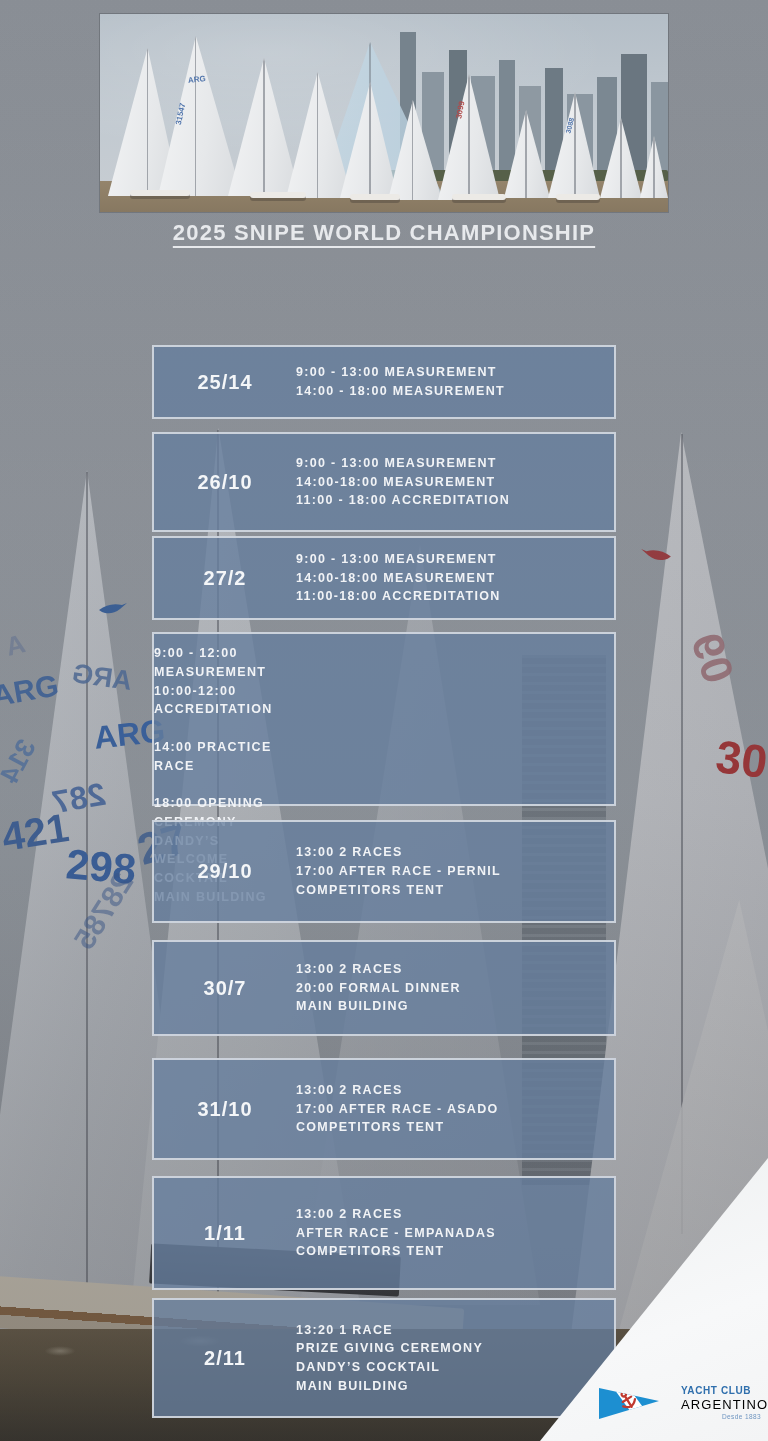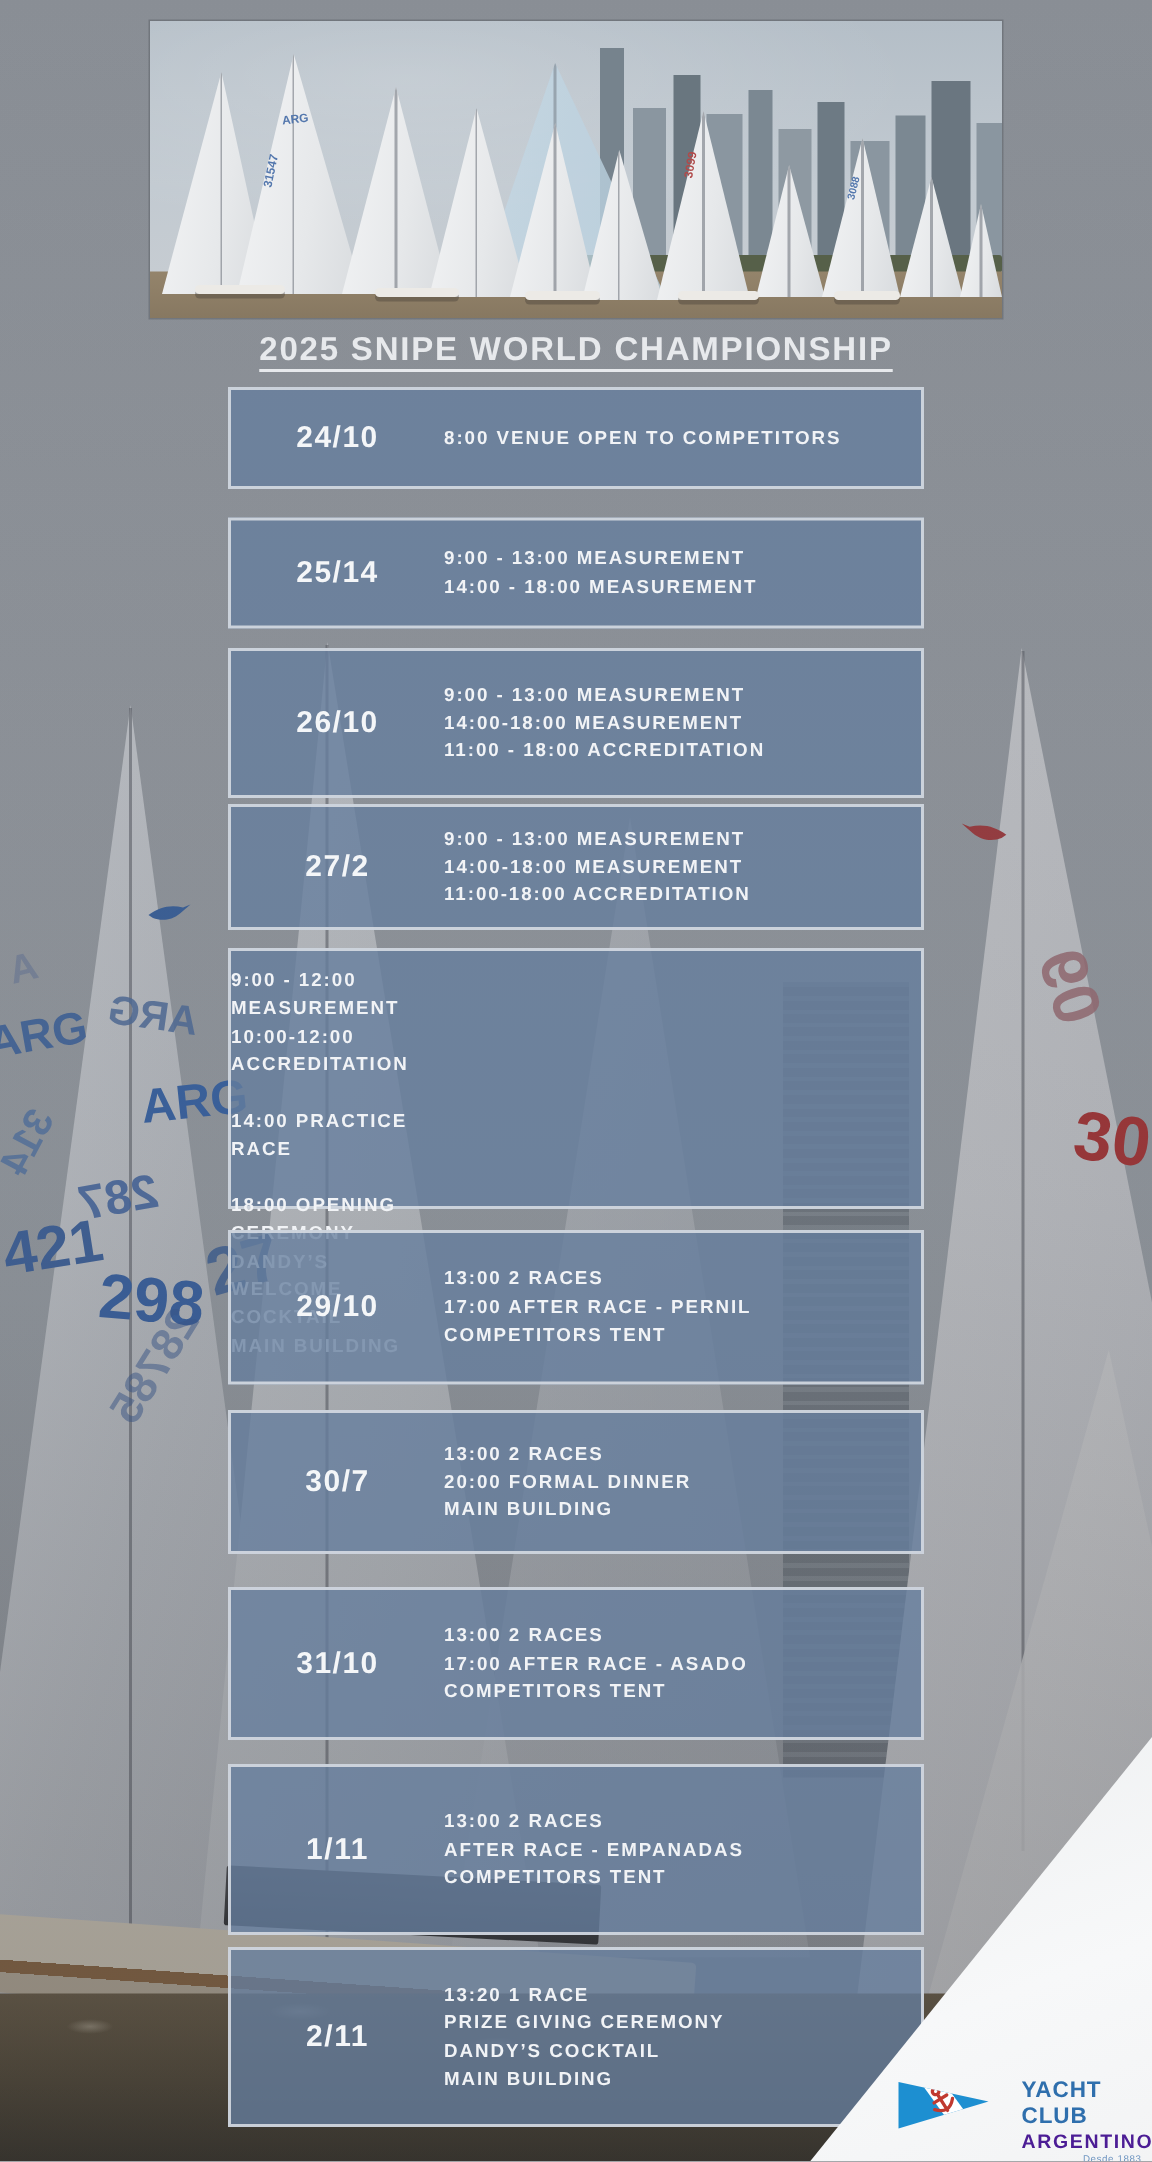--- a/index.html
+++ b/index.html
@@ -48,22 +48,22 @@
   .date{text-align:center;font-size:20px;font-weight:bold;color:#f4f6f8;letter-spacing:1px;}
   .events{font-size:12.5px;font-weight:bold;letter-spacing:1.3px;line-height:1.5;color:#f1f3f6;
     white-space:pre-line;padding:10px 6px 10px 0;}
   .row-tall .date{align-self:start;padding-top:30px;}
 
   
   .wedge{position:absolute;left:540px;top:1158px;width:228px;height:283px;z-index:4;
     clip-path:polygon(100% 0,100% 100%,0 100%);background:linear-gradient(160deg,#eef0f1,#f7f8f9 60%,#f3f4f5);}
   .flag{position:absolute;left:597px;top:1386px;z-index:5;}
   .logo-text{position:absolute;left:681px;top:1385px;z-index:5;width:80px;}
-  .logo-line1{font-size:15px;font-weight:bold;color:#2f6fad;letter-spacing:.6px;}
-  .logo-line2{font-size:13px;font-weight:bold;color:#4c1d95;letter-spacing:1.1px;margin-top:1px;}
+  .logo-line1{font-size:10px;font-weight:bold;color:#2f6fad;letter-spacing:.6px;}
+  .logo-line2{font-size:13px;font-weight:normal;color:#000000;letter-spacing:1.1px;margin-top:1px;}
   .logo-tag{font-size:6.5px;color:#6e95c1;text-align:right;margin-top:1px;letter-spacing:.4px;}
 </style>
 </head>
 <body>
 
 <div class="canvas">
 
   <div class="bg">
     <div class="sky"></div>
 
@@ -143,24 +143,20 @@
     <div class="phull" style="left:456px;top:180px;width:44px;"></div>
 
     <span class="pmark" style="left:88px;top:62px;font-size:8px;transform:rotate(-6deg);">ARG</span>
     <span class="pmark" style="left:70px;top:96px;font-size:8px;transform:rotate(-78deg);">31547</span>
     <span class="pmark" style="left:352px;top:92px;font-size:8px;color:#b04a4a;transform:rotate(-80deg);">3099</span>
     <span class="pmark" style="left:462px;top:108px;font-size:7px;transform:rotate(-76deg);">3088</span>
   </div>
 
   <div class="title">2025 SNIPE WORLD CHAMPIONSHIP</div>
 
-  <div class="event-box" style="top:258px;height:68px;">
-    <div class="date">24/10</div>
-    <div class="events">8:00 VENUE OPEN TO COMPETITORS</div>
-  </div>
   <div class="event-box" style="top:345px;height:74px;">
     <div class="date">25/14</div>
     <div class="events">9:00 - 13:00 MEASUREMENT
 14:00 - 18:00 MEASUREMENT</div>
   </div>
   <div class="event-box" style="top:432px;height:100px;">
     <div class="date">26/10</div>
     <div class="events">9:00 - 13:00 MEASUREMENT
 14:00-18:00 MEASUREMENT
 11:00 - 18:00 ACCREDITATION</div>

